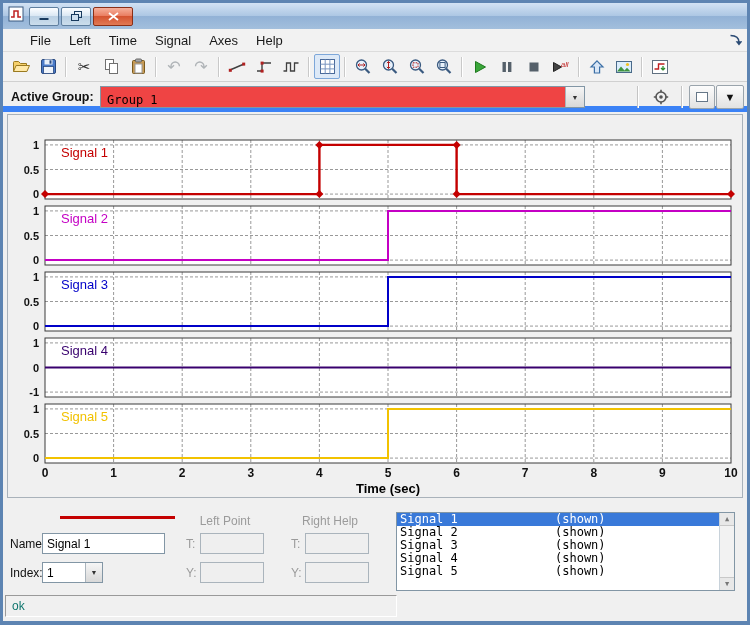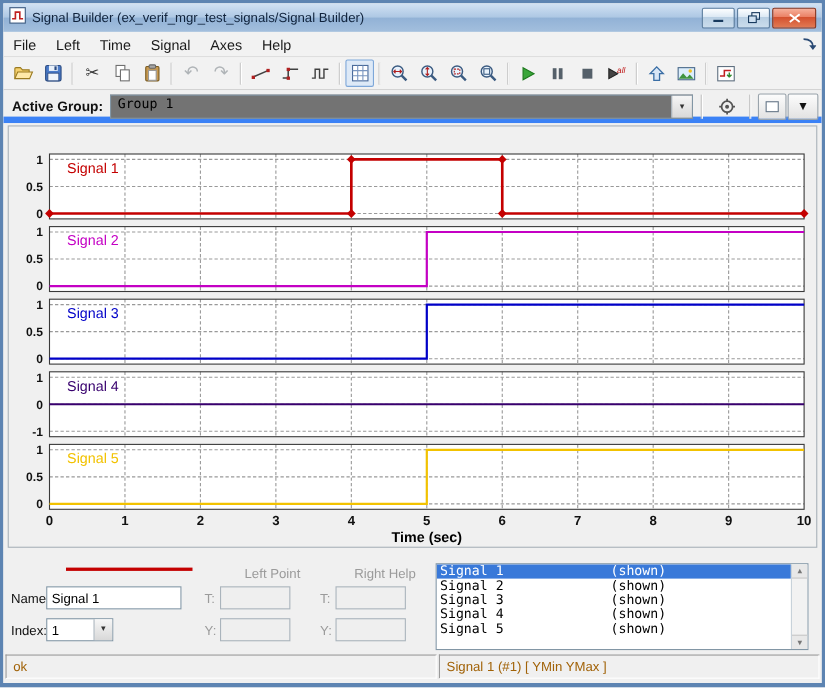--- a/index.html
+++ b/index.html
@@ -13,61 +13,61 @@
   .title-text{font-size:12px;color:#10233c;flex:1;white-space:nowrap;overflow:hidden}
   .winbtns{display:flex;gap:2px}
   .winbtn{width:28px;height:17px;border:1px solid #5f7f9f;border-radius:2px;
     background:linear-gradient(#fdfeff,#dbe8f4 45%,#b9cfe3 46%,#cbddec);
     display:flex;align-items:center;justify-content:center}
   .winbtn.close{width:38px;background:linear-gradient(#f6b09b,#ea7f63 45%,#d4512f 46%,#e17a54);border-color:#8a2f16}
 
   
   .menubar{position:absolute;left:0;top:26px;width:744px;height:23px;background:#f2f2f2;
     border-bottom:1px solid #dcdcdc;box-sizing:border-box}
-  .menu-items{display:flex;padding-left:0}
+  .menu-items{display:flex;padding-left:18px}
   .menu-item{padding:4px 9px 0;font-size:13px;color:#1a1a1a}
   .dock-btn{position:absolute;right:5px;top:4px}
 
   
   .toolbar{position:absolute;left:0;top:49px;width:744px;height:30px;background:#f2f2f2;
     border-bottom:1px solid #d0d0d0;display:flex;align-items:center;padding-left:5px;gap:1px;box-sizing:border-box}
   .tbtn{width:24px;height:23px;display:flex;align-items:center;justify-content:center;
     border:1px solid transparent;border-radius:2px;flex:0 0 auto}
   .tbtn.pressed{background:#dde9f7;border-color:#7da7d9}
   .tbtn.dim{opacity:.55}
   .tsep{width:1px;height:20px;background:#c9c9c9;border-right:1px solid #ffffff;margin:0 3px;flex:0 0 auto}
   .glyph{font-size:15px;line-height:1;color:#333}
 
   
   .groupbar{position:absolute;left:0;top:79px;width:744px;height:30px;background:#f0f0f0;
     border-bottom:6px solid #3b82f6;box-sizing:border-box}
   .group-label{position:absolute;left:8px;top:8px;font-size:12.5px;font-weight:bold;color:#111}
-  .group-combo{position:absolute;left:97px;top:4px;width:530px;height:22px;background:#737373;
-    border:1px solid #8296a5;display:flex;align-items:flex-start;box-sizing:border-box}
+  .group-combo{position:absolute;left:97px;top:4px;width:485px;height:22px;background:#ef4444;
+    border:1px solid #8296a5;display:flex;align-items:flex-end;box-sizing:border-box}
   .group-combo .value{flex:1;padding-left:6px;font-family:"DejaVu Sans Mono",monospace;font-size:12px;color:#000}
   .combo-arrow{width:18px;align-self:stretch;background:linear-gradient(#f6f6f6,#d8d8d8);
     border-left:1px solid #aab4bc;display:flex;align-items:center;justify-content:center;font-size:7px;color:#333}
   .vsep{position:absolute;top:4px;width:0;height:22px;border-left:1px solid #c4c4c4;border-right:1px solid #fff}
   .gbtn{position:absolute;top:3px;height:24px;border:1px solid #9aa4ac;border-radius:2px;
     background:linear-gradient(#fcfcfc,#e2e2e2);display:flex;align-items:center;justify-content:center;box-sizing:border-box}
 
   
   .figure{position:absolute;left:0;top:109px;width:744px;height:390px;background:#f0f0f0}
   svg text{font-family:"Liberation Sans",sans-serif}
   .ytick{font-size:11px;font-weight:bold;fill:#111;text-anchor:end}
   .xtick{font-size:12px;font-weight:bold;fill:#111;text-anchor:middle}
   .xlabel{font-size:13px;font-weight:bold;fill:#000;text-anchor:middle}
   .sig-label{font-size:13px}
 
   
   .editpanel{position:absolute;left:0;top:499px;width:744px;height:90px;background:#f0f0f0;font-size:12px}
   .sample{position:absolute;left:57px;top:14px;width:115px;height:3px;background:#c40000}
   .lbl{position:absolute;color:#111;font-size:12px}
   .lbl.gray{color:#9b9b9b}
-  .hdr{text-align:right;display:inline-block}
+  .hdr{text-align:center;display:inline-block}
   .fld{position:absolute;height:21px;background:#fff;border:1px solid #8296a5;font-size:12px;
     padding:2px 4px;box-sizing:border-box;font-family:"Liberation Sans",sans-serif}
   .fld.disabled{background:#efefef;border-color:#aab4bc}
   .combo{position:absolute;height:21px;background:#fff;border:1px solid #8296a5;display:flex;align-items:center;box-sizing:border-box}
   .combo .value{flex:1;padding-left:4px;font-size:12px}
   .combo .combo-arrow{width:16px}
 
   .siglist{position:absolute;left:393px;top:10px;width:339px;height:79px;background:#fff;
     border:1px solid #8296a5;font-family:"DejaVu Sans Mono",monospace;font-size:12px;overflow:hidden;box-sizing:border-box}
   .sigrow{position:relative;height:13px;line-height:13px;margin-right:15px;white-space:pre;color:#000}
@@ -76,33 +76,32 @@
   .sigrow .st{position:absolute;left:158px}
   .sb{position:absolute;right:0;top:0;width:15px;height:100%;background:#f2f2f2;border-left:1px solid #c8d2da;box-sizing:border-box}
   .sb-btn{position:absolute;left:0;width:100%;height:13px;font-size:7px;color:#777;text-align:center;
     line-height:13px;background:#e8e8e8;border-bottom:1px solid #c8c8c8;box-sizing:border-box}
   .sb-btn.down{bottom:0;top:auto;border-top:1px solid #c8c8c8;border-bottom:none}
 
   
   .statusbar{position:absolute;left:0;top:589px;width:744px;height:29px;background:#f0f0f0}
   .statuscell{position:absolute;top:3px;height:22px;background:#f0f0f0;border:1px solid;
     border-color:#9a9a9a #ffffff #ffffff #9a9a9a;font-size:12px;line-height:20px;padding-left:6px;
-    color:#a16207;box-sizing:border-box;white-space:nowrap;overflow:hidden}
+    color:#0f766e;box-sizing:border-box;white-space:nowrap;overflow:hidden}
 </style>
 </head>
 <body>
 
 <div class="window">
 
   <div class="titlebar">
     <span><svg width="16" height="16" viewBox="0 0 16 16">
           <rect x="1" y="1" width="14" height="14" fill="#fff" stroke="#3a5a80"></rect>
           <path d="M3 11h3V5h4v6h3" fill="none" stroke="#c02020" stroke-width="1.5"></path>
         </svg></span>
-    <span class="title-text">Signal Builder (ex_verif_mgr_test_signals/Signal Builder)</span>
     <span class="winbtns">
       <span class="winbtn">
           <svg width="10" height="9">
             <rect x="0.5" y="6" width="9" height="2" fill="#183a5e"></rect>
           </svg>
         </span>
       <span class="winbtn">
           <svg width="11" height="11">
             <rect x="3.5" y="0.5" width="7" height="6" fill="none" stroke="#183a5e"></rect>
             <rect x="0.5" y="3.5" width="7" height="6" fill="#cfe0f0" stroke="#183a5e"></rect>
@@ -446,15 +445,14 @@
         <div class="sigrow"><span class="nm">Signal 5</span><span class="st">(shown)</span></div>
         <div class="sb">
         <div class="sb-btn">▲</div>
         <div class="sb-btn down">▼</div>
       </div>
     </div>
   </div>
 
   <div class="statusbar">
     <div class="statuscell" style="left:2px;width:392px">ok</div>
-    <div class="statuscell" style="left:396px;width:346px">Signal 1 (#1) [ YMin YMax ]</div>
   </div>
 </div>
 
 </body></html>

